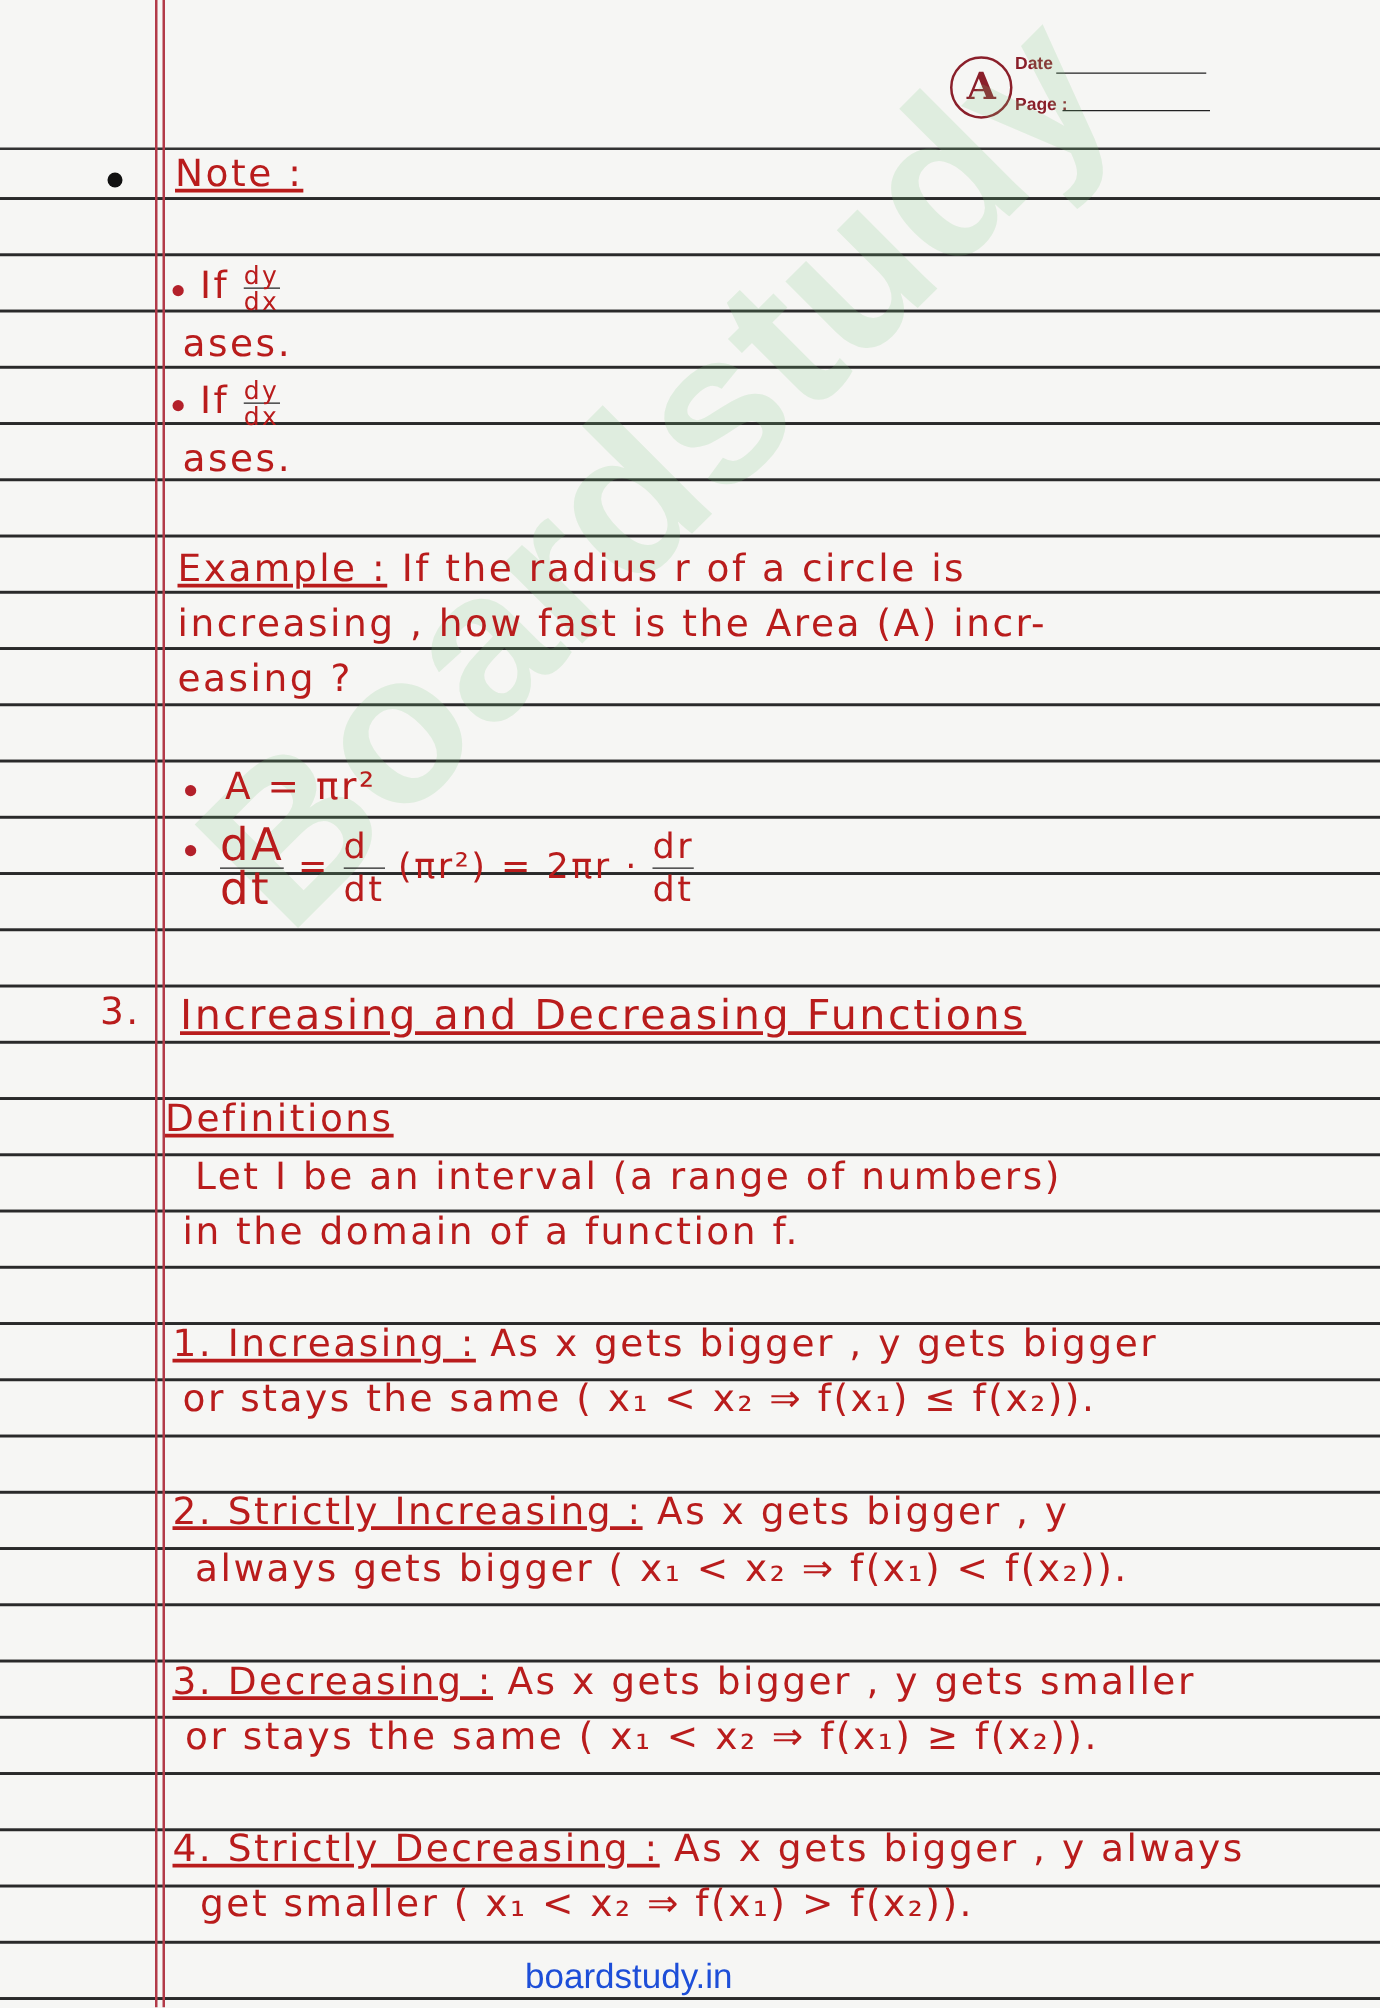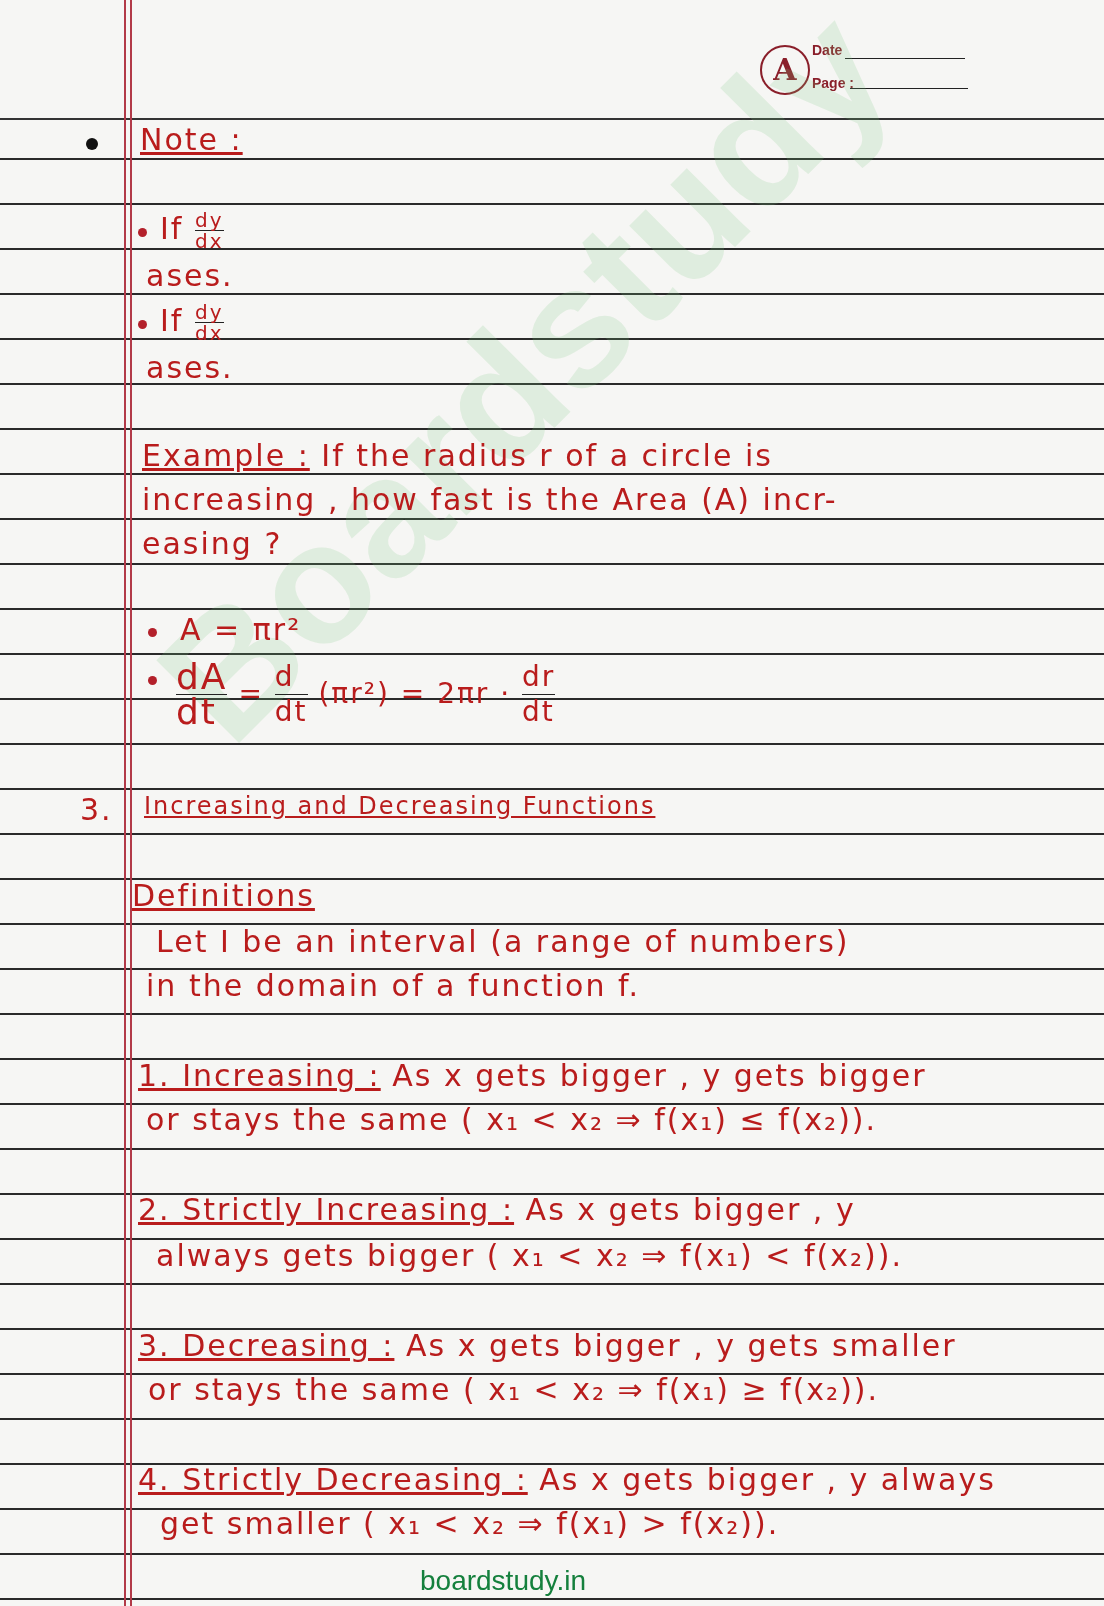--- a/index.html
+++ b/index.html
@@ -11,21 +11,21 @@
   .margin1{position:absolute;left:124px;top:0;width:2px;height:1606px;background:#b23a48;}
   .margin2{position:absolute;left:130px;top:0;width:2px;height:1606px;background:#b23a48;}
   .logo{position:absolute;left:760px;top:45px;width:46px;height:46px;border:2px solid #8a1f2a;border-radius:50%;color:#8a1f2a;font:bold 30px "DejaVu Serif",serif;text-align:center;line-height:46px;}
   .dp{position:absolute;left:812px;color:#8a1f2a;font:bold 14px "Liberation Sans",sans-serif;}
   .dpline{position:absolute;border-bottom:1.5px solid #222;}
   .t{position:absolute;font-family:"DejaVu Sans",sans-serif;font-size:30px;letter-spacing:2px;white-space:nowrap;color:#b91c1c;}
   .u{text-decoration:underline;}
   .dot{position:absolute;width:9px;height:9px;border-radius:50%;background:#b3202a;}
   .bdot{position:absolute;width:12px;height:12px;border-radius:50%;background:#111;}
   .watermark{position:absolute;left:120px;top:640px;font:bold 170px "Liberation Sans",sans-serif;color:rgba(120,200,130,0.18);transform:rotate(-45deg);transform-origin:left top;white-space:nowrap;}
-  .wmfoot{position:absolute;left:420px;top:1565px;font:28px "Liberation Sans",sans-serif;color:#15803d;}
+  .wmfoot{position:absolute;left:420px;top:1565px;font:28px "Liberation Sans",sans-serif;color:#1d4ed8;}
   .frac{display:inline-block;vertical-align:middle;text-align:left;font-size:20px;line-height:20px;}
   .frac span{display:block;}
   .frac .num{border-bottom:1.5px solid #222;}
 </style>
 </head>
 <body>
 
 <div class="page"></div>
 <div class="topband"></div>
 <div class="margin1"></div>
@@ -68,21 +68,21 @@
 <div class="dot" style="left:148px;top:676px"></div>
 <div class="t" style="left:176px;top:660px;font-size:28px">
   <span class="frac" style="font-size:36px;line-height:34px"><span class="num">dA</span><span>dt</span></span>
   =
   <span class="frac" style="font-size:28px;line-height:34px"><span class="num">d</span><span>dt</span></span>
   <span>(πr²) = 2πr ·</span>
   <span class="frac" style="font-size:28px;line-height:34px"><span class="num">dr</span><span>dt</span></span>
 </div>
 
 <div class="t" style="left:80px;top:792px">3.</div>
-<div class="t u" style="left:144px;top:792px;font-size:24px">Increasing and Decreasing Functions</div>
+<div class="t u" style="left:144px;top:792px;font-size:33px">Increasing and Decreasing Functions</div>
 
 <div class="t u" style="left:132px;top:878px">Definitions</div>
 <div class="t" style="left:156px;top:924px">Let I be an interval (a range of numbers)</div>
 <div class="t" style="left:146px;top:968px">in the domain of a function f.</div>
 
 <div class="t" style="left:138px;top:1058px">
   <span class="u">1. Increasing :</span>
   <span>As x gets bigger , y gets bigger</span>
 </div>
 <div class="t" style="left:146px;top:1102px">or stays the same ( x₁ &lt; x₂ ⇒ f(x₁) ≤ f(x₂)).</div>

